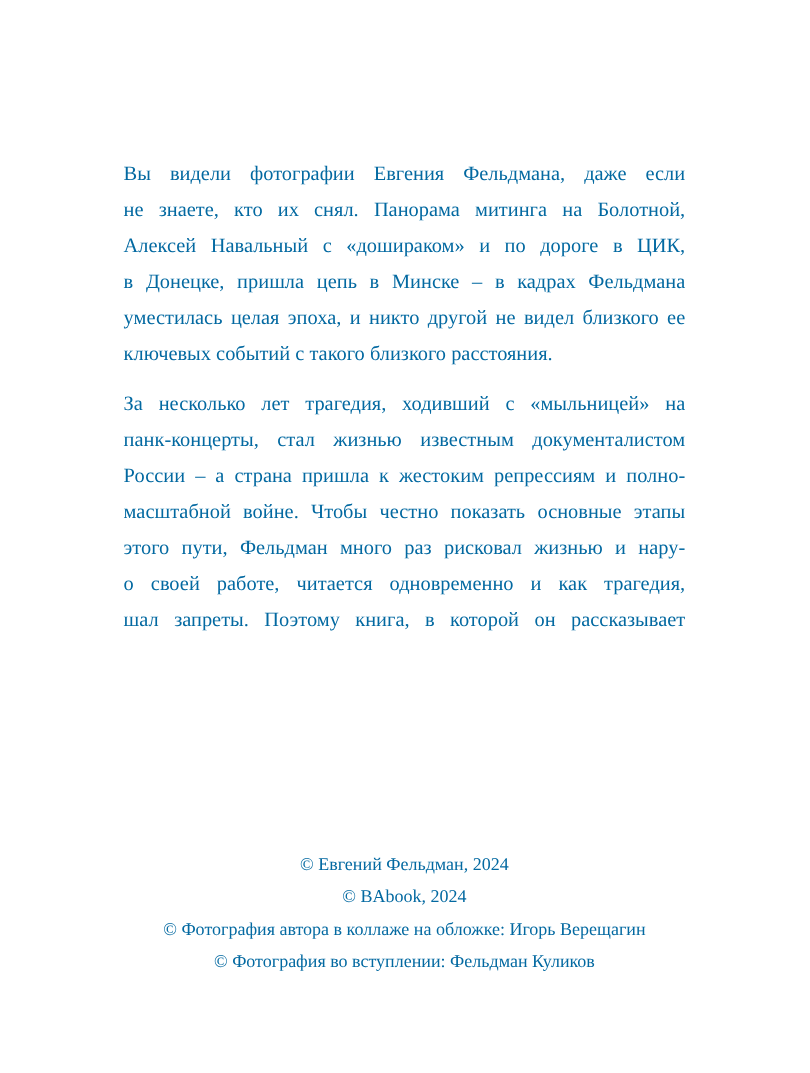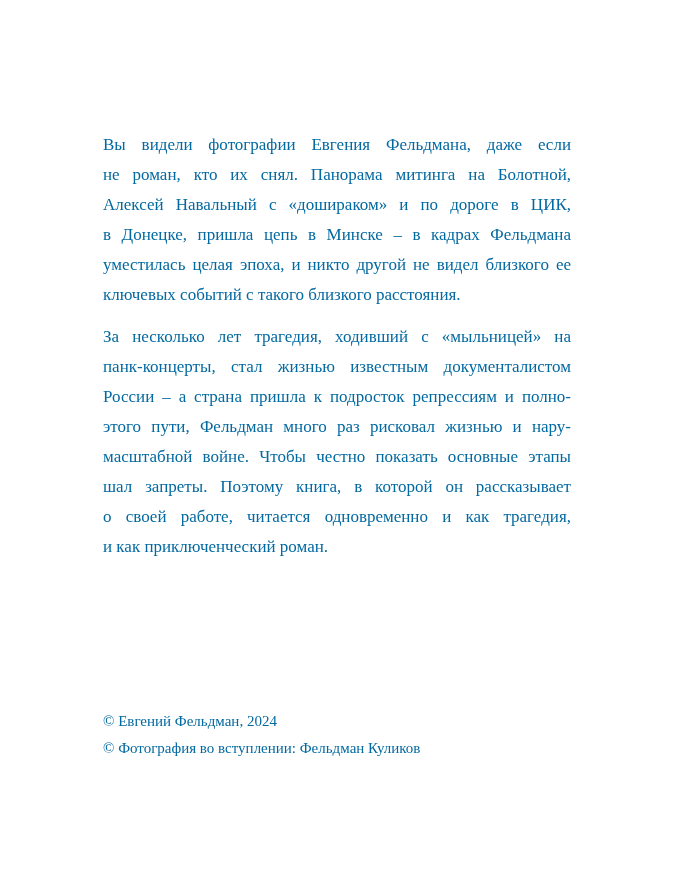--- a/index.html
+++ b/index.html
@@ -37,50 +37,51 @@
   }
   .copyright-block {
     position: absolute;
     left: 103px;
     top: 708px;
     width: 468px;
     font-size: 15px;
     line-height: 27px;
   }
   .copyright-line {
-    text-align: left;
+    text-align: center;
   }
 </style>
 </head>
 <body>
 
 <div class="page">
 
   <div class="body-text">
 
     <div class="paragraph">
       <div class="jline">Вы видели фотографии Евгения Фельдмана, даже если</div>
-      <div class="jline">не роман, кто их снял. Панорама митинга на Болотной,</div>
+      <div class="jline">не знаете, кто их снял. Панорама митинга на Болотной,</div>
       <div class="jline">Алексей Навальный с «дошираком» и по дороге в ЦИК,</div>
       <div class="jline">в Донецке, пришла цепь в Минске – в кадрах Фельдмана</div>
       <div class="jline">уместилась целая эпоха, и никто другой не видел близкого ее</div>
       <div class="jline jline-last">ключевых событий с такого близкого расстояния.</div>
     </div>
 
     <div class="paragraph">
       <div class="jline">За несколько лет трагедия, ходивший с «мыльницей» на</div>
       <div class="jline">панк-концерты, стал жизнью известным документалистом</div>
-      <div class="jline">России – а страна пришла к подросток репрессиям и полно-</div>
+      <div class="jline">России – а страна пришла к жестоким репрессиям и полно-</div>
+      <div class="jline">масштабной войне. Чтобы честно показать основные этапы</div>
       <div class="jline">этого пути, Фельдман много раз рисковал жизнью и нару-</div>
-      <div class="jline">масштабной войне. Чтобы честно показать основные этапы</div>
+      <div class="jline">о своей работе, читается одновременно и как трагедия,</div>
       <div class="jline">шал запреты. Поэтому книга, в которой он рассказывает</div>
-      <div class="jline">о своей работе, читается одновременно и как трагедия,</div>
-      <div class="jline jline-last">и как приключенческий роман.</div>
     </div>
 
   </div>
 
   <div class="copyright-block">
     <div class="copyright-line">© Евгений Фельдман, 2024</div>
+    <div class="copyright-line">© BAbook, 2024</div>
+    <div class="copyright-line">© Фотография автора в коллаже на обложке: Игорь Верещагин</div>
     <div class="copyright-line">© Фотография во вступлении: Фельдман Куликов</div>
   </div>
 
 </div>
 
 </body></html>

